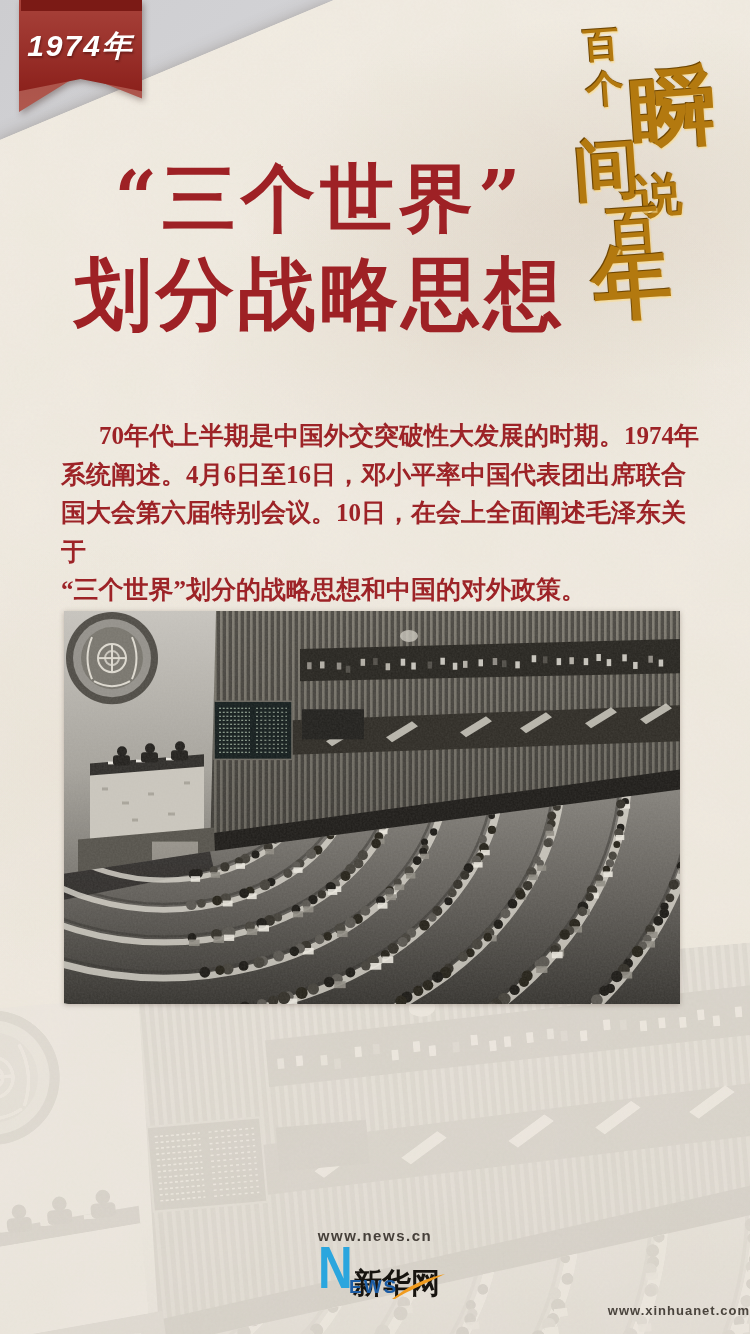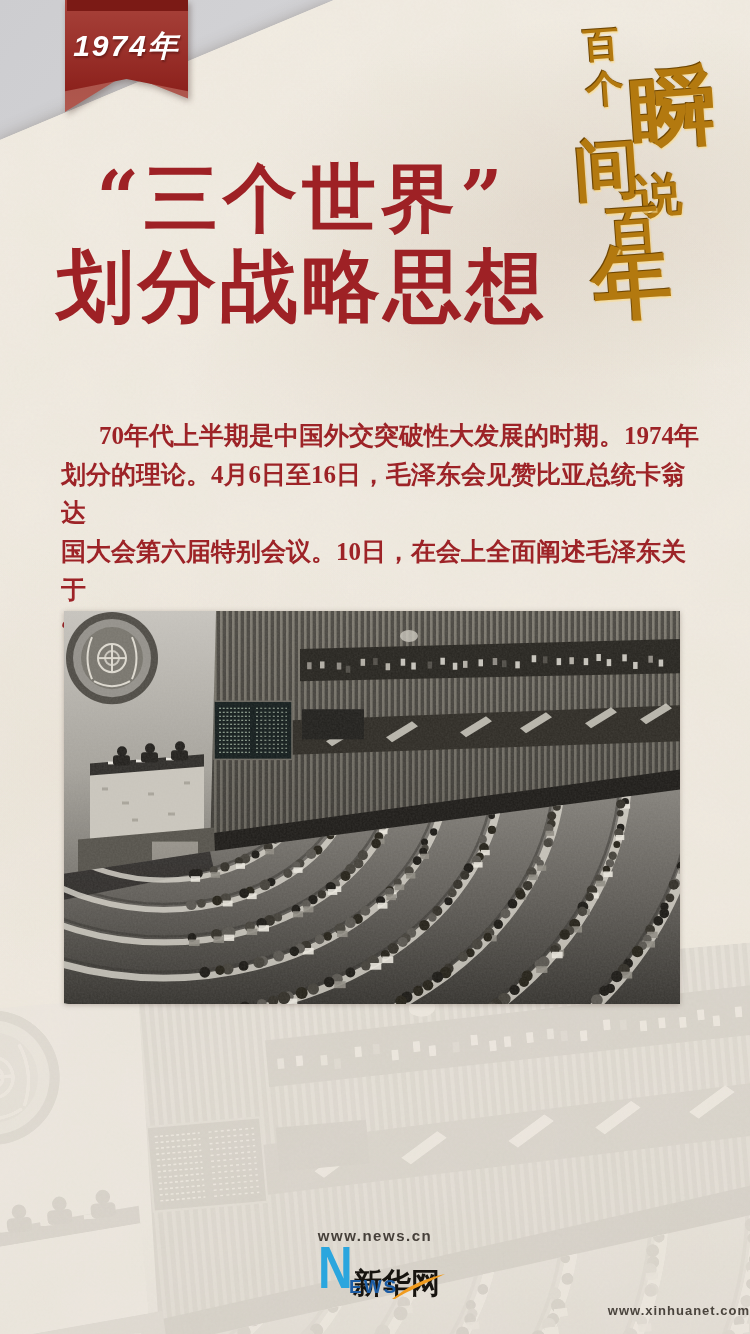--- a/index.html
+++ b/index.html
@@ -16,21 +16,21 @@
       linear-gradient(180deg,#f2ede3 0%,#efe9df 100%);
     clip-path:polygon(334px 0, 750px 0, 750px 1334px, 0 1334px, 0 140px);}
   .paper::after{content:'';position:absolute;left:0;top:0;width:520px;height:320px;
     background:linear-gradient(157deg, rgba(120,95,70,.13) 0px, rgba(120,95,70,.05) 60px, rgba(120,95,70,0) 130px);}
   .paper-grain{position:absolute;inset:0;opacity:.6;}
   
   .ghost-photo{position:absolute;left:-60px;top:975px;width:900px;height:573px;opacity:.13;
     filter:grayscale(1) brightness(1.55) contrast(.75);transform:rotate(-5deg);z-index:1;}
   
   .ribbon{position:absolute;left:19px;top:0;width:123px;height:118px;z-index:6;
-          filter:drop-shadow(2px 3px 3px rgba(45,20,15,.35));margin-left:46px;}
+          filter:drop-shadow(2px 3px 3px rgba(45,20,15,.35));}
   .ribbon-back{position:absolute;left:0;top:0;width:123px;height:112px;
     background:linear-gradient(180deg,#a04a42,#b0584e);
     clip-path:polygon(0 0,100% 0,100% 88%,50% 66%,0 100%);}
   .ribbon-front{position:absolute;left:0;top:0;width:123px;height:94px;
     background:linear-gradient(180deg,#a8423a 0%,#99302a 55%,#8b201b 100%);
     clip-path:polygon(0 0,100% 0,100% 97%,50% 84%,0 97%);}
   .ribbon-bar{position:absolute;left:2px;top:0;width:121px;height:11px;background:#7b1a15;}
   .ribbon-year{position:absolute;left:0;top:26px;width:100%;text-align:center;
     font:italic 700 30px "Liberation Sans",sans-serif;color:#ffffff;letter-spacing:2px;
     text-shadow:1px 2px 2px rgba(60,10,10,.45);}
@@ -41,23 +41,23 @@
     text-shadow:-1px -1px 0 #6f4704, 1px 2px 1px rgba(255,226,150,.65), 0 0 2px rgba(130,80,10,.5);}
   .g0{left:583px;top:26px;font-size:36px;}
   .g1{left:586px;top:70px;font-size:38px;}
   .g2{left:630px;top:64px;font-size:86px;}
   .g3{left:574px;top:136px;font-size:66px;}
   .g4{left:636px;top:172px;font-size:46px;}
   .g5{left:607px;top:204px;font-size:52px;}
   .g6{left:592px;top:242px;font-size:80px;}
   
   .title{position:absolute;top:154px;left:0;width:604px;text-align:center;z-index:3;
-    color:#9e2125;font-family:"DejaVu Serif","Liberation Serif",serif;font-weight:900;}
+    color:#9e2125;font-family:"DejaVu Serif","Liberation Serif",serif;font-weight:900;padding-left:18px;}
   .title-line1{font-size:74px;letter-spacing:5px;line-height:1.2;}
-  .title-line2{font-size:78px;letter-spacing:4px;line-height:1.1;}
+  .title-line2{font-size:78px;letter-spacing:4px;line-height:1.1;margin-top:8px;}
   
   .body-text{position:absolute;top:417px;left:61px;width:645px;z-index:3;
     color:#9d2327;font-family:"Liberation Serif","DejaVu Serif",serif;font-weight:700;
     font-size:25px;line-height:38.5px;}
   .body-line.indent{text-indent:38px;}
   
   .photo{position:absolute;left:64px;top:611px;width:616px;height:393px;z-index:3;
     box-shadow:0 1px 5px rgba(70,50,40,.3);background:#6f6c67;}
   .photo svg{display:block;width:100%;height:100%;}
   
@@ -120,21 +120,21 @@
     <span class="glyph g6">年</span>
   </div>
 
   <div class="title">
     <div class="title-line1">“三个世界”</div>
     <div class="title-line2">划分战略思想</div>
   </div>
 
   <div class="body-text">
     <div class="body-line indent">70年代上半期是中国外交突破性大发展的时期。1974年</div>
-    <div class="body-line">划分的理论。4月6日至16日，毛泽东会见赞比亚总统卡翁达</div>
+    <div class="body-line">系统阐述。4月6日至16日，邓小平率中国代表团出席联合</div>
     <div class="body-line">国大会第六届特别会议。10日，在会上全面阐述毛泽东关于</div>
     <div class="body-line">“三个世界”划分的战略思想和中国的对外政策。</div>
   </div>
 
   <div class="photo">
     <svg viewBox="0 0 616 392" preserveAspectRatio="none" aria-hidden="true">
       <defs>
         <linearGradient id="wallG" x1="0" y1="0" x2="0" y2="1">
           <stop offset="0" stop-color="#c6c3bd"></stop>
             <stop offset="0.6" stop-color="#a5a29b"></stop>

